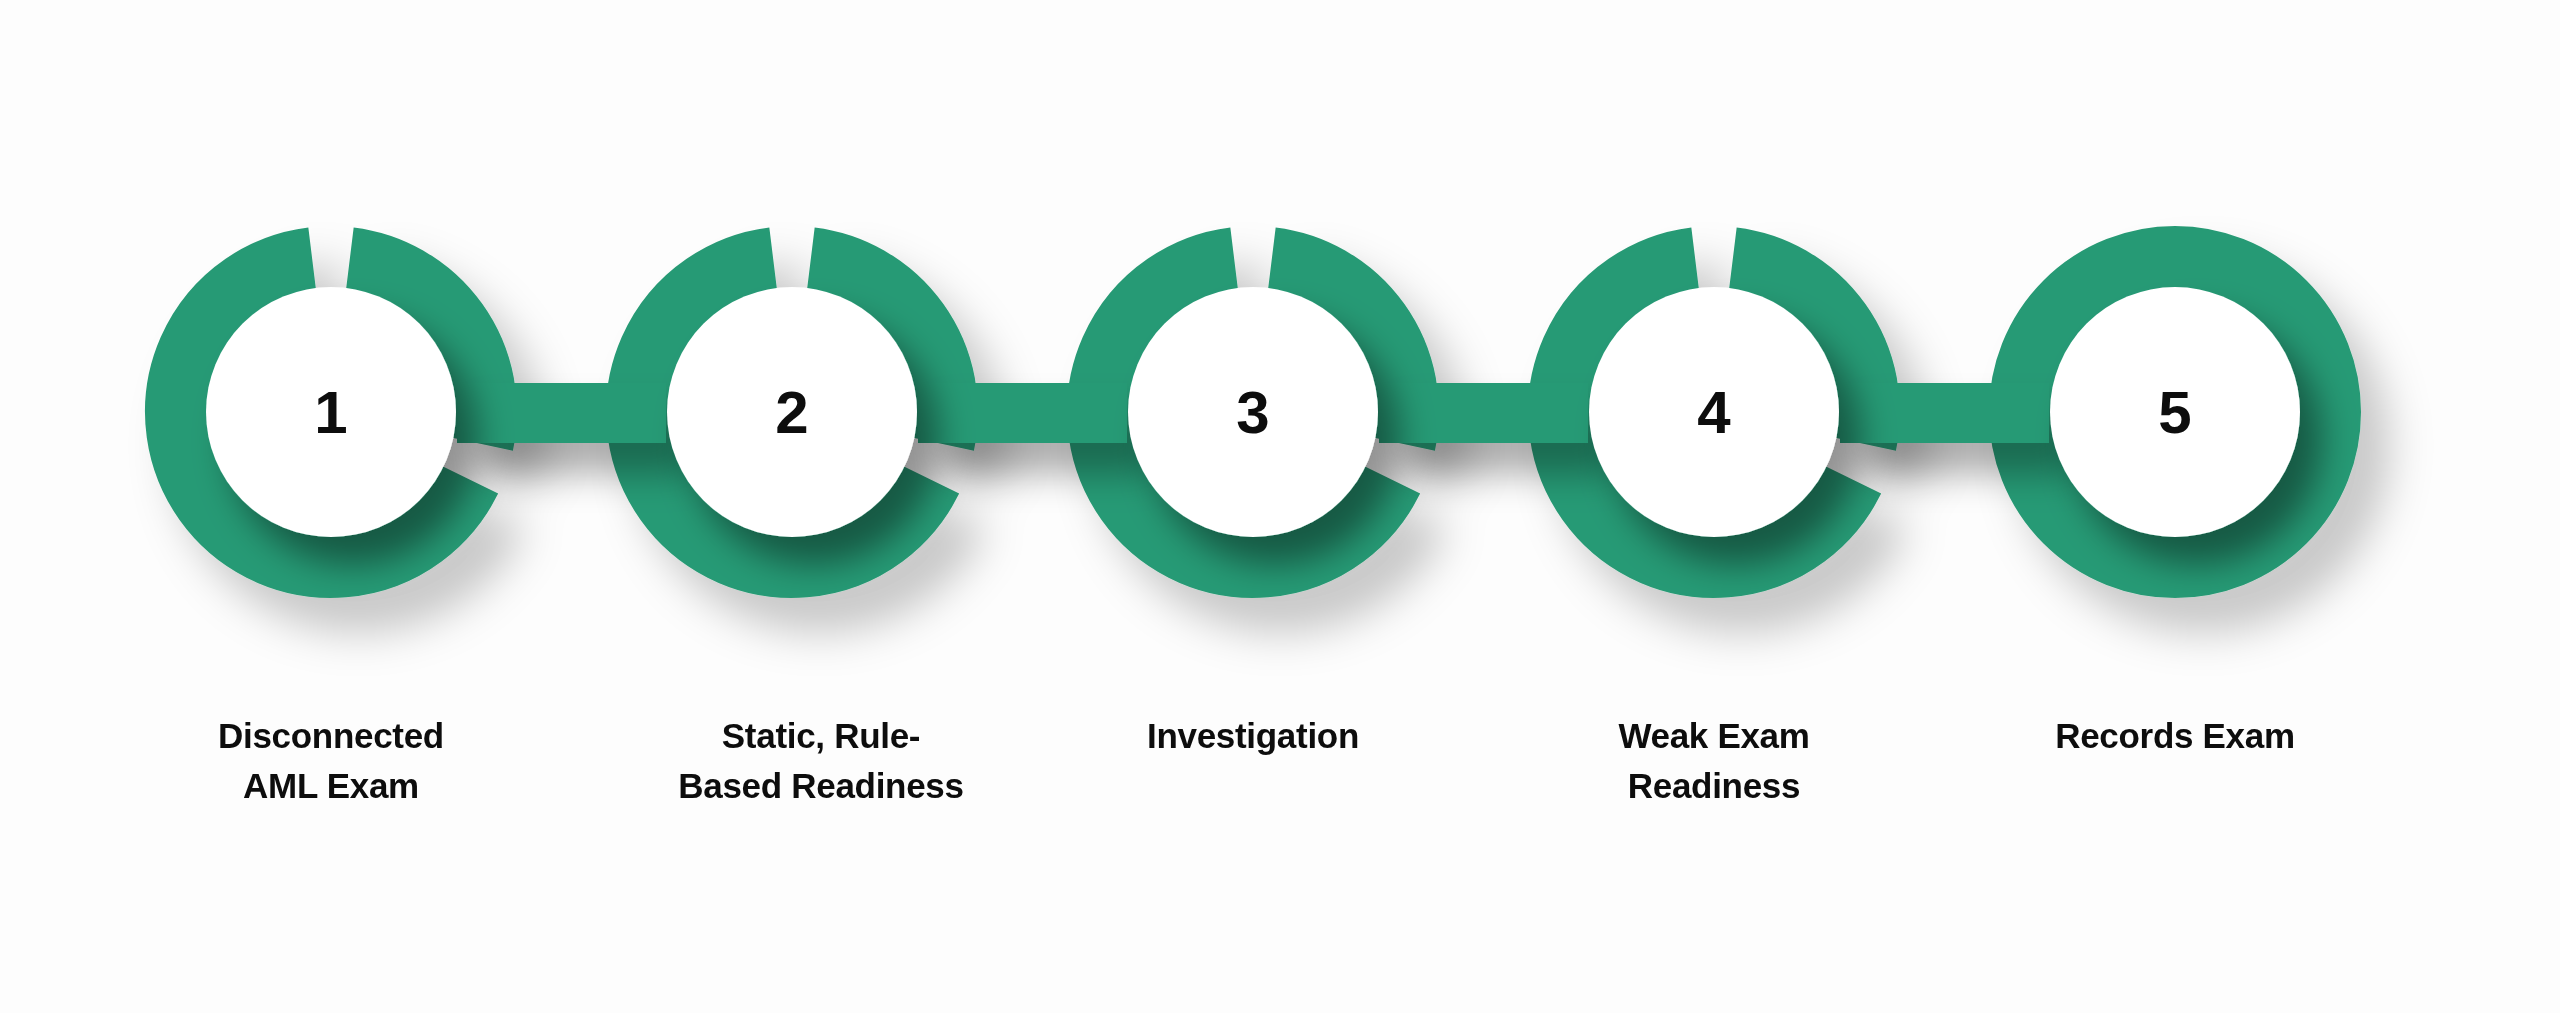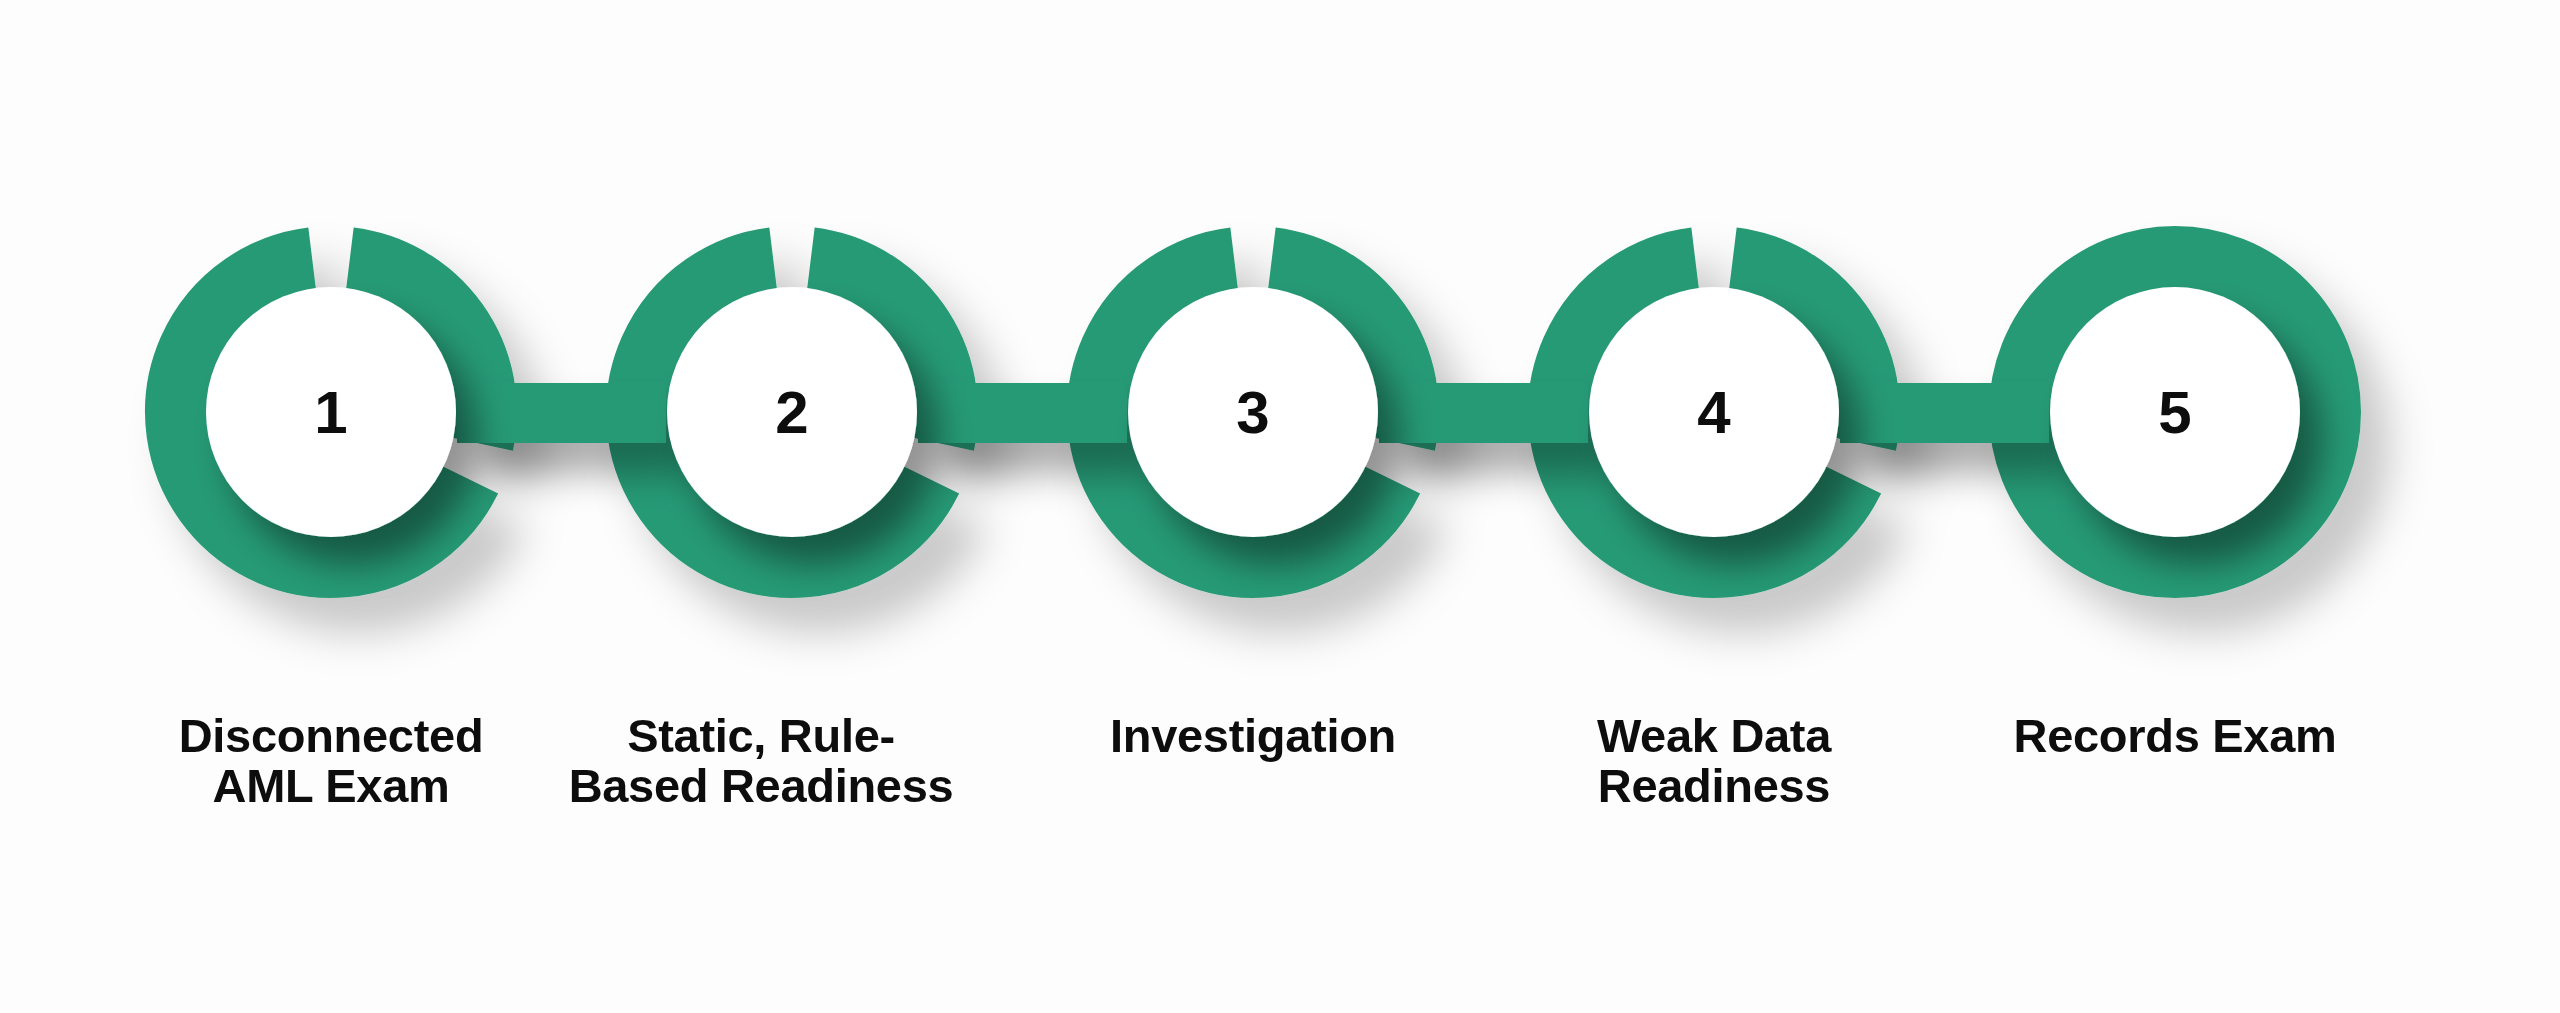--- a/index.html
+++ b/index.html
@@ -46,21 +46,21 @@
     font-size:60px;
     font-weight:700;
     text-anchor:middle;
   }
   .step-label{
     position:absolute;
     top:711px;
     width:470px;
     text-align:center;
     color:var(--text);
-    font-size:47px;
+    font-size:35px;
     font-weight:700;
     line-height:50px;
     letter-spacing:-0.3px;
   }
 </style>
 </head>
 <body>
 
 <div class="stage">
 
@@ -111,28 +111,28 @@
     <text class="num-text" x="792" y="433">2</text>
     <text class="num-text" x="1253" y="433">3</text>
     <text class="num-text" x="1714" y="433">4</text>
     <text class="num-text" x="2175" y="433">5</text>
   </svg>
 
   <div class="step-label" style="left:96px;">
     <div>Disconnected</div>
     <div>AML Exam</div>
   </div>
-  <div class="step-label" style="left:526px;">
+  <div class="step-label" style="left:586px;">
     <div>Static, Rule-</div>
     <div>Based Readiness</div>
   </div>
   <div class="step-label" style="left:1018px;text-align:center;">
     <div>Investigation</div>
   </div>
   <div class="step-label" style="left:1479px;">
-    <div>Weak Data</div>
+    <div>Weak Exam</div>
     <div>Readiness</div>
   </div>
   <div class="step-label" style="left:1940px;">
     <div>Records Exam</div>
   </div>
 
 </div>
 
 </body></html>

